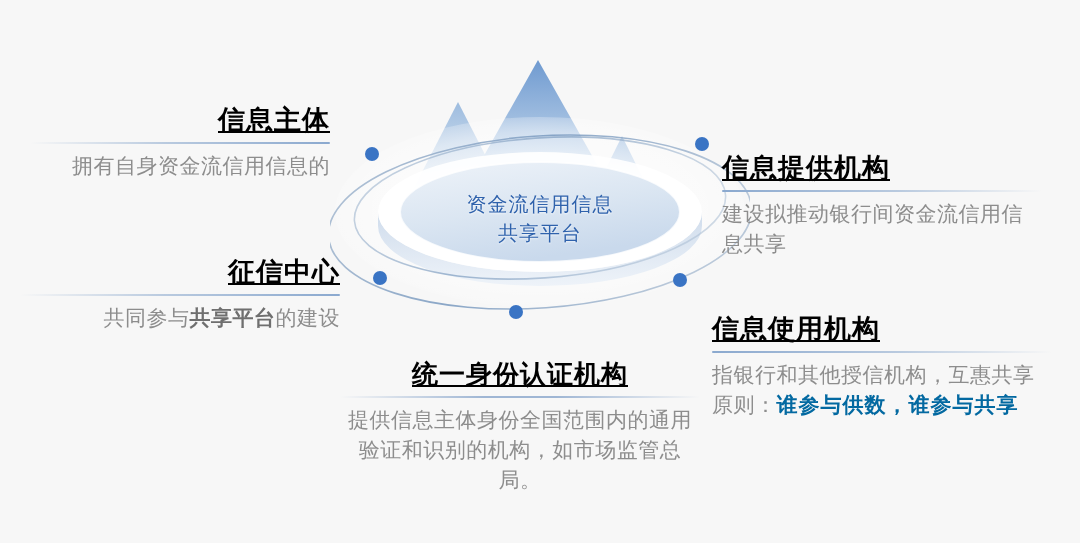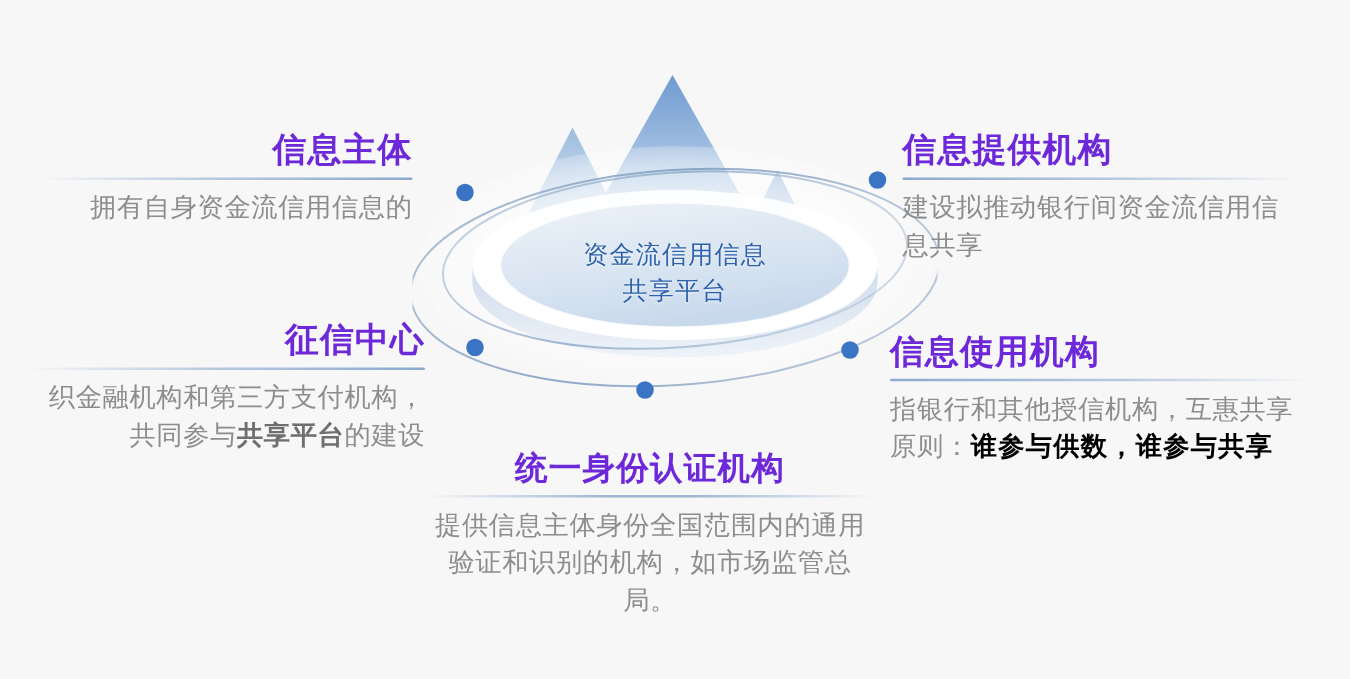--- a/index.html
+++ b/index.html
@@ -25,26 +25,27 @@
     line-height:29px;
     letter-spacing:1px;
     z-index:5;
     text-shadow:0 1px 2px rgba(255,255,255,.8);
   }
   .platform-label span{display:block;}
 
   
   .block{position:absolute;}
   .block .heading{
-    color:#6d28d9;
+    color:#000000;
     font-weight:bold;
     font-size:27px;
     line-height:33px;
     letter-spacing:1px;
     white-space:nowrap;
+    text-decoration:underline;
   }
   .block .rule{
     height:2px;margin-top:5px;margin-bottom:7px;border-radius:1px;
   }
   .block.right .rule{
     background:linear-gradient(90deg,#8ba9cf 0%,#b9cadf 55%,rgba(247,247,247,0) 100%);
   }
   .block.left .rule{
     background:linear-gradient(270deg,#8ba9cf 0%,#b9cadf 55%,rgba(247,247,247,0) 100%);
   }
@@ -55,31 +56,31 @@
     color:#8d8d8d;
     font-family:"Liberation Serif", serif;
     font-size:21px;
     line-height:30px;
     letter-spacing:.5px;
   }
   .block.left{text-align:right;}
   .block.right{text-align:left;}
   .block.center{text-align:center;margin-top:28px;}
   .block .body b{color:#6f6f6f;font-weight:bold;}
-  .block .body .em-red{color:#000000;font-weight:bold;letter-spacing:1px;}
+  .block .body .em-red{color:#0369a1;font-weight:bold;letter-spacing:1px;}
 
   
   #blk-subject   {left:30px;  top:104px; width:300px;}
   #blk-credit    {left:20px;  top:256px; width:320px;}
   #blk-identity  {left:340px; top:330px; width:360px;}
   #blk-provider  {left:722px; top:104px; width:320px;}
   #blk-user      {left:712px; top:265px; width:340px;}
 
   #blk-identity .heading{font-size:26px;}
-  #blk-user .heading, #blk-provider .heading{font-size:27px;}
+  #blk-user .heading, #blk-provider .heading{font-size:27px;margin-top:48px;}
 </style>
 </head>
 <body>
 
 <div id="stage">
 
   <div class="center-graphic">
     <svg width="420" height="300" viewBox="0 0 420 300" xmlns="http://www.w3.org/2000/svg">
       <defs>
         <linearGradient id="mtnBig" x1="0" y1="0" x2="0" y2="1">
@@ -157,21 +158,20 @@
     <div class="rule"></div>
     <div class="body">
       <div>拥有自身资金流信用信息的</div>
     </div>
   </div>
 
   <div class="block left" id="blk-credit">
     <div class="heading">征信中心</div>
     <div class="rule"></div>
     <div class="body">
-      <div>织金融机构和第三方支付机构，</div>
       <div><span>共同参与</span><b>共享平台</b><span>的建设</span></div>
     </div>
   </div>
 
   <div class="block center" id="blk-identity">
     <div class="heading">统一身份认证机构</div>
     <div class="rule"></div>
     <div class="body">
       <div>提供信息主体身份全国范围内的通用</div>
       <div>验证和识别的机构，如市场监管总局。</div>

